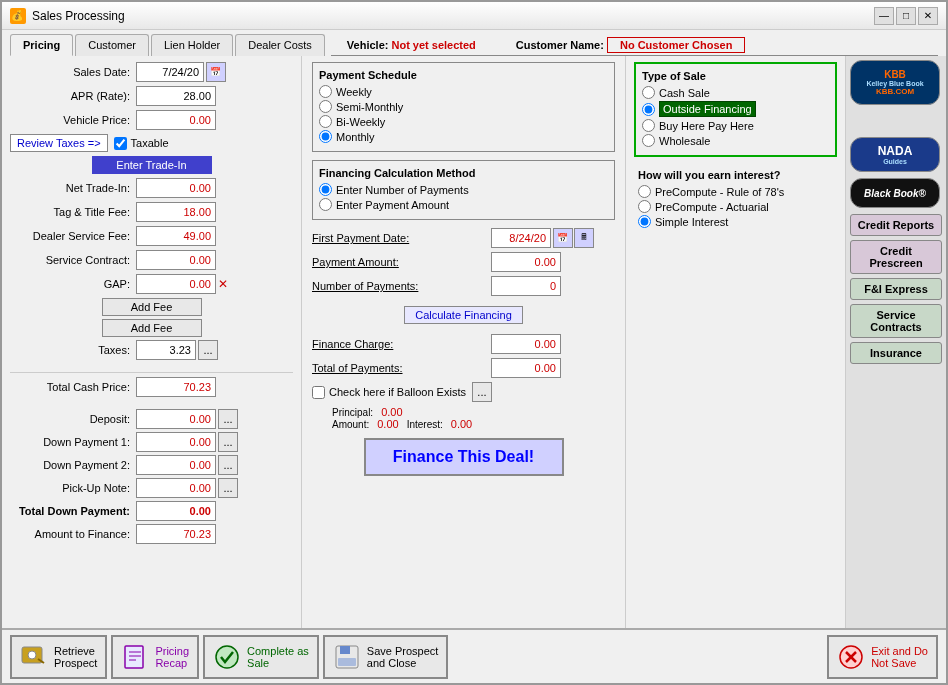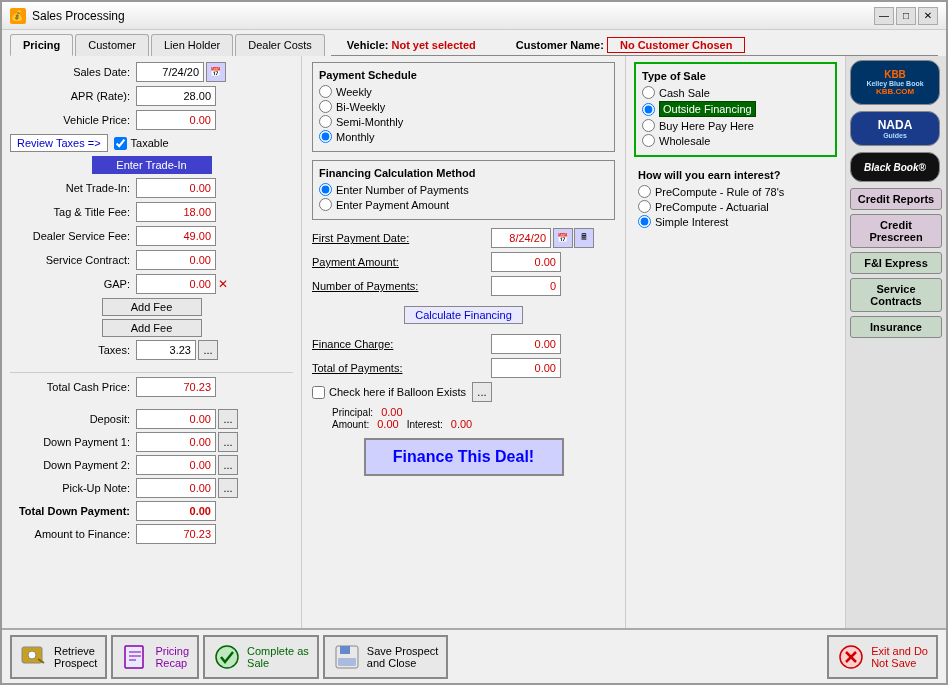--- a/index.html
+++ b/index.html
@@ -72,21 +72,21 @@
     .interest-box { padding: 4px; margin-bottom: 6px; }
     .interest-title { font-weight: bold; margin-bottom: 4px; font-size: 11px; }
     
     .adjust-desc { font-size: 10px; color: #333; margin-top: 4px; }
     
     
     .sidebar { width: 100px; background: #e0e0e0; display: flex; flex-direction: column; align-items: stretch; padding: 4px; gap: 4px; }
     .sidebar-logo { width: 90px; height: 45px; border: 1px solid #888; background: #1a3a6a; display: flex; align-items: center; justify-content: center; color: white; font-size: 8px; font-weight: bold; margin-bottom: 2px; border-radius: 12px; }
     .sidebar-btn { background: #c8d0c8; border: 1px solid #888; padding: 4px 6px; cursor: pointer; font-size: 11px; text-align: center; border-radius: 3px; font-weight: bold; }
     .kbb-logo { background: #003366; color: #ff6600; font-weight: bold; font-size: 9px; }
-    .nada-logo { background: #003399; color: white; font-size: 9px; }
+    .nada-logo { background: #003399; color: white; font-size: 9px; margin-top: 26px; }
     .blackbook-logo { background: #111; color: white; font-size: 9px; }
     
     
     .bottom-bar { height: 55px; background: #f0f0f0; border-top: 2px solid #aaa; display: flex; align-items: center; padding: 4px 8px; gap: 4px; }
     .bottom-btn { display: flex; align-items: center; gap: 6px; padding: 4px 8px; background: #e8e8e8; border: 2px solid #888; cursor: pointer; height: 44px; font-size: 11px; }
     .bottom-btn .btn-icon { width: 28px; height: 28px; display: flex; align-items: center; justify-content: center; }
     .bottom-btn .btn-text { text-align: left; font-size: 11px; }
     .btn-purple { color: #8800aa; }
     .btn-green { color: #006600; }
     .btn-red { color: #cc0000; }
@@ -251,25 +251,25 @@
     <div class="middle-panel">
 
       <div class="section-box">
         <div class="section-title">Payment Schedule</div>
         <div class="radio-item">
           <input type="radio" name="payment-schedule" style="">
           <span>Weekly</span>
         </div>
         <div class="radio-item">
           <input type="radio" name="payment-schedule" style="">
+          <span>Semi-Monthly</span>
+        </div>
+        <div class="radio-item">
+          <input type="radio" name="payment-schedule" style="">
           <span>Bi-Weekly</span>
-        </div>
-        <div class="radio-item">
-          <input type="radio" name="payment-schedule" style="">
-          <span>Semi-Monthly</span>
         </div>
         <div class="radio-item">
           <input type="radio" name="payment-schedule" checked="" style="">
           <span>Monthly</span>
         </div>
       </div>
 
       <div class="section-box">
         <div class="section-title">Financing Calculation Method</div>
         <div class="radio-item">

